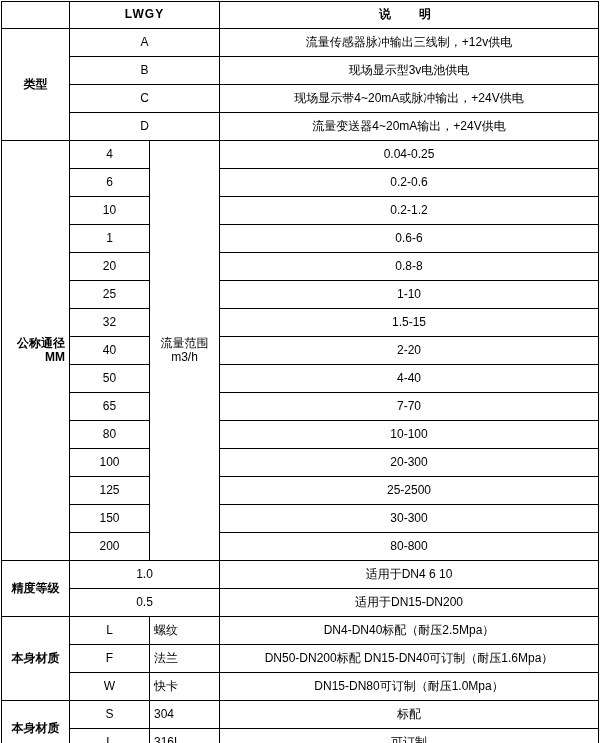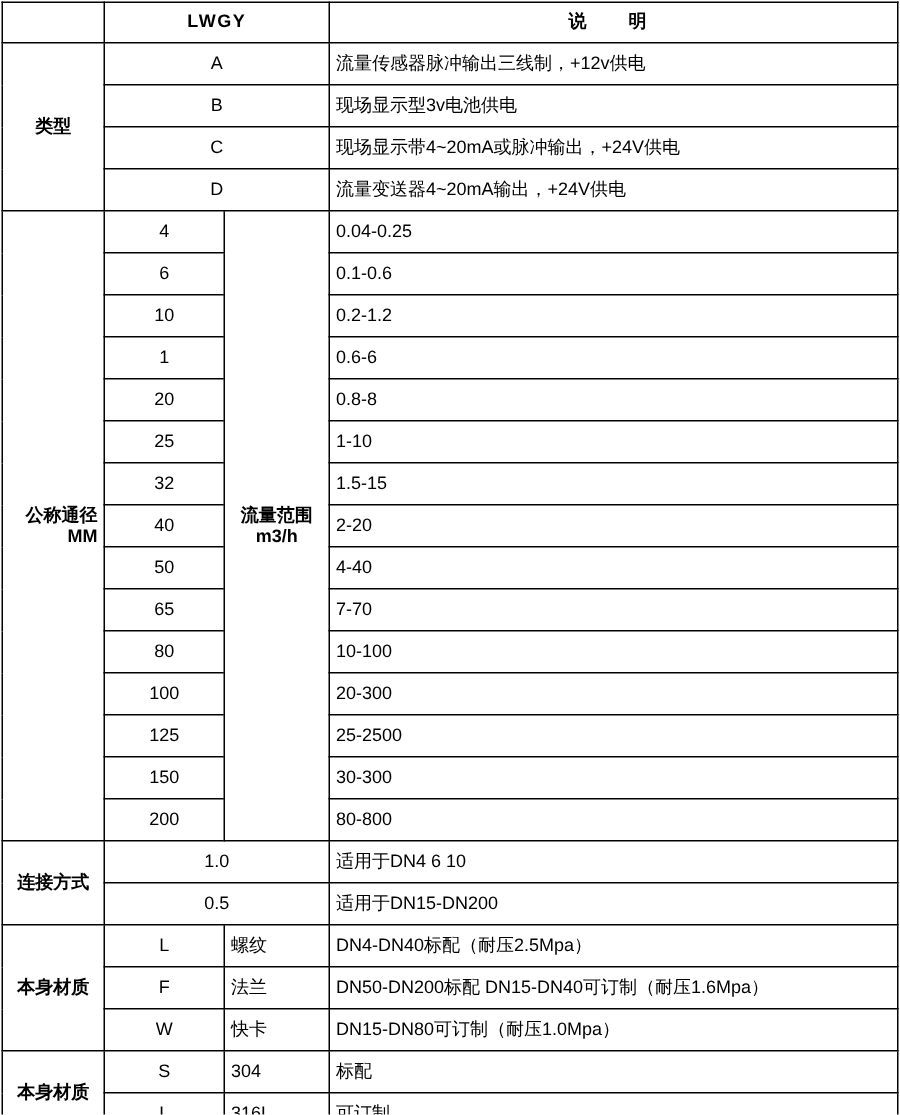--- a/index.html
+++ b/index.html
@@ -34,42 +34,42 @@
   }
   .c-code {
     width: 80px;
     text-align: center;
   }
   .c-mid {
     width: 70px;
     text-align: left;
   }
   .c-desc {
-    text-align: left;
+    text-align: center;
   }
   .hdr-code {
     text-align: center;
     font-weight: bold;
     letter-spacing: 1px;
   }
   .hdr-desc {
     text-align: left;
     font-weight: bold;
     padding-left: 28px;
     letter-spacing: 8px;
   }
   .row-h td { height: 26px; text-align: center; }
   .row-s td { height: 27px; }
   .cat-two-line {
     line-height: 1.3;
     text-align: right;
   }
   .mid-flow {
     text-align: center;
-    font-weight: bold;
+    font-weight: normal;
     line-height: 1.5;
   }
   .nowrap { white-space: nowrap; }
 </style>
 </head>
 <body>
 
 <table id="spec-table">
   <colgroup>
     <col style="width:68px">
@@ -104,21 +104,21 @@
     </tr>
 
     <tr class="row-s">
       <td class="c-cat cat-two-line" rowspan="15">公称通径<br>MM</td>
       <td class="c-code">4</td>
       <td class="c-mid mid-flow" rowspan="15">流量范围<br>m3/h</td>
       <td class="c-desc">0.04-0.25</td>
     </tr>
     <tr class="row-s">
       <td class="c-code">6</td>
-      <td class="c-desc">0.1-0.6</td>
+      <td class="c-desc">0.2-0.6</td>
     </tr>
     <tr class="row-s">
       <td class="c-code">10</td>
       <td class="c-desc">0.2-1.2</td>
     </tr>
     <tr class="row-s">
       <td class="c-code">1</td>
       <td class="c-desc">0.6-6</td>
     </tr>
     <tr class="row-s">
@@ -160,21 +160,21 @@
     <tr class="row-s">
       <td class="c-code">150</td>
       <td class="c-desc">30-300</td>
     </tr>
     <tr class="row-s">
       <td class="c-code">200</td>
       <td class="c-desc">80-800</td>
     </tr>
 
     <tr class="row-s">
-      <td class="c-cat" rowspan="2">连接方式</td>
+      <td class="c-cat" rowspan="2">精度等级</td>
       <td class="c-code" colspan="2">1.0</td>
       <td class="c-desc">适用于DN4  6  10</td>
     </tr>
     <tr class="row-s">
       <td class="c-code" colspan="2">0.5</td>
       <td class="c-desc">适用于DN15-DN200</td>
     </tr>
 
     <tr class="row-s">
       <td class="c-cat" rowspan="3">本身材质</td>

